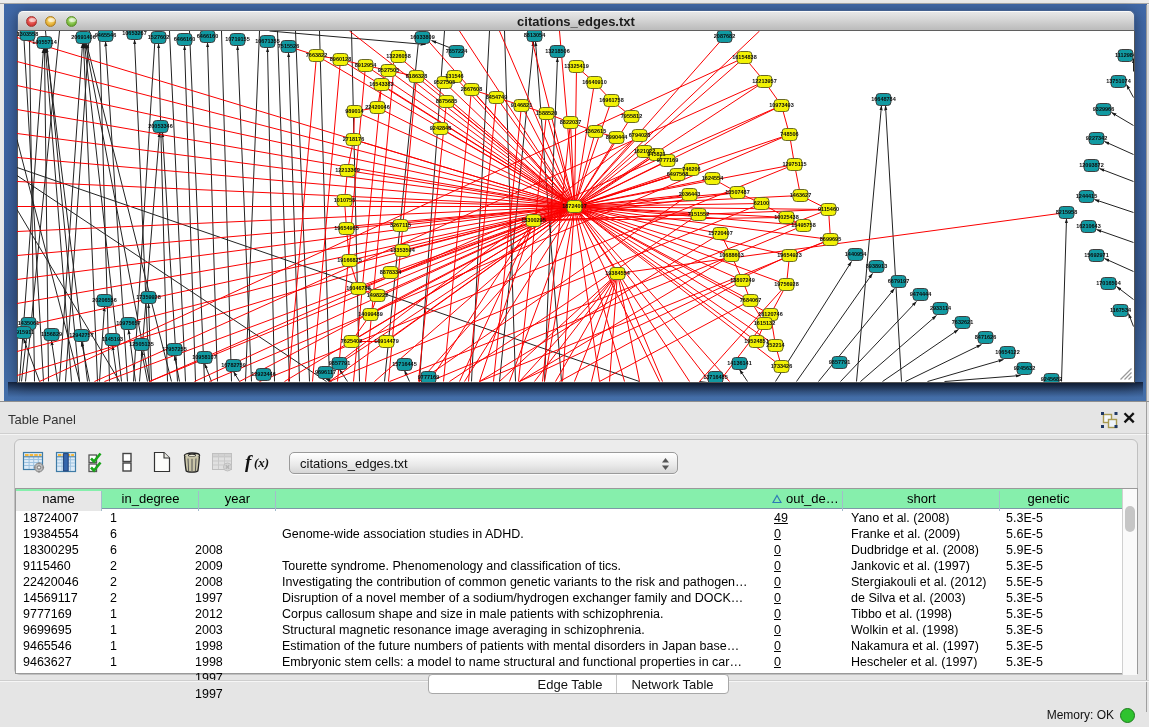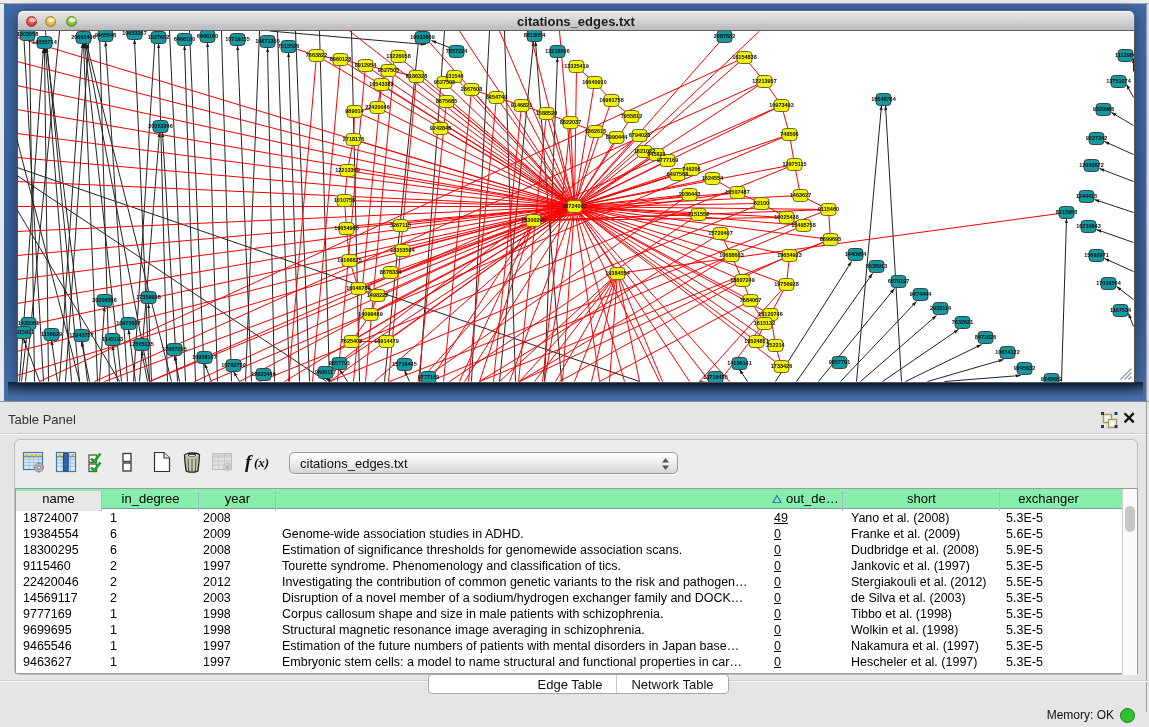--- a/index.html
+++ b/index.html
@@ -43,21 +43,21 @@
 #dropdown .txt { position:absolute; left:10px; top:3px; font-size:13px; color:#111; }
 #dropdown .arr { position:absolute; right:7px; top:4px; }
 #tablewrap { position:absolute; left:15px; top:86px; width:1123px; height:186px;
   background:#fff; border:1px solid #9a9a9a; }
 #thead { position:absolute; left:0; top:0; width:1106px; height:20px; background:#86efac;
   border-bottom:1px solid #7e97a8; font-size:13px; color:#000; }
 #thead span { position:absolute; top:2px; text-align:center; border-right:1px solid #a3bccb; height:20px; }
 #tbody { position:absolute; left:0; top:21px; width:1106px; font-size:12.5px; color:#000; }
 .tr { position:relative; height:16px; white-space:nowrap; }
 .tr span { position:absolute; top:1px; overflow:hidden; }
-.c0 { left:7px; width:92px; } .c1 { left:94px; width:90px; } .c2 { left:187px; width:70px; }
+.c0 { left:7px; width:92px; } .c1 { left:94px; width:90px; } .c2 { left:179px; width:70px;margin-top:32px; }
 .c3 { left:266px; width:488px; } .c4 { left:758px; width:70px;text-decoration:underline; }
 .c5 { left:835px; width:160px; } .c6 { left:990px; width:100px; }
 #vscroll { position:absolute; right:0; top:0; width:15px; height:186px; background:#fafafa; border-left:1px solid #d0d0d0; }
 #vthumb { position:absolute; left:2px; top:17px; width:10px; height:26px; border-radius:5px; background:#c6c6c6; }
 #tabs { position:absolute; left:428px; top:272px; height:20px; display:flex;
   border:1px solid #a8a8a8; border-radius:4px; overflow:hidden; background:#fff;
   font-size:13px; }
 #tabs .seg { padding:1px 14px 0 14px; line-height:18px; color:#111; border-right:1px solid #c8c8c8; }
 #tabs .seg.on { background:linear-gradient(#909090,#838383); color:#fff;margin-top:24px; }
 #tabs .seg:last-child { border-right:none; }
@@ -783,21 +783,21 @@
   </div>
   <div id="tablewrap">
     <div id="thead">
       <span style="left:0;width:86px;background:#e7e7e7">name</span>
       <span style="left:87px;width:96px">in_degree</span>
       <span style="left:184px;width:76px">year</span>
       <span style="left:753px;width:74px"><svg width="10" height="10" viewBox="0 0 10 10" style="vertical-align:-1px">
               <path d="M5 1.5 L9 8.5 H1 z" fill="none" stroke="#2e7bb5" stroke-width="1.2"></path>
             </svg> out_de…</span>
       <span style="left:828px;width:156px">short</span>
-      <span style="left:985px;width:95px;border-right:none">exchanger</span>
+      <span style="left:985px;width:95px;border-right:none">genetic</span>
     </div>
     <div id="tbody">
           <div class="tr">
             <span class="c0">18724007</span>
             <span class="c1">1</span>
             <span class="c2">2008</span>
             <span class="c4">49</span>
             <span class="c5">Yano et al. (2008)</span>
             <span class="c6">5.3E-5</span>
           </div>
@@ -807,21 +807,20 @@
             <span class="c2">2009</span>
             <span class="c3">Genome-wide association studies in ADHD.</span>
             <span class="c4">0</span>
             <span class="c5">Franke et al. (2009)</span>
             <span class="c6">5.6E-5</span>
           </div>
           <div class="tr">
             <span class="c0">18300295</span>
             <span class="c1">6</span>
             <span class="c2">2008</span>
-            <span class="c3">Estimation of significance thresholds for genomewide association scans.</span>
             <span class="c4">0</span>
             <span class="c5">Dudbridge et al. (2008)</span>
             <span class="c6">5.9E-5</span>
           </div>
           <div class="tr">
             <span class="c0">9115460</span>
             <span class="c1">2</span>
             <span class="c2">1997</span>
             <span class="c3">Tourette syndrome. Phenomenology and classification of tics.</span>
             <span class="c4">0</span>

